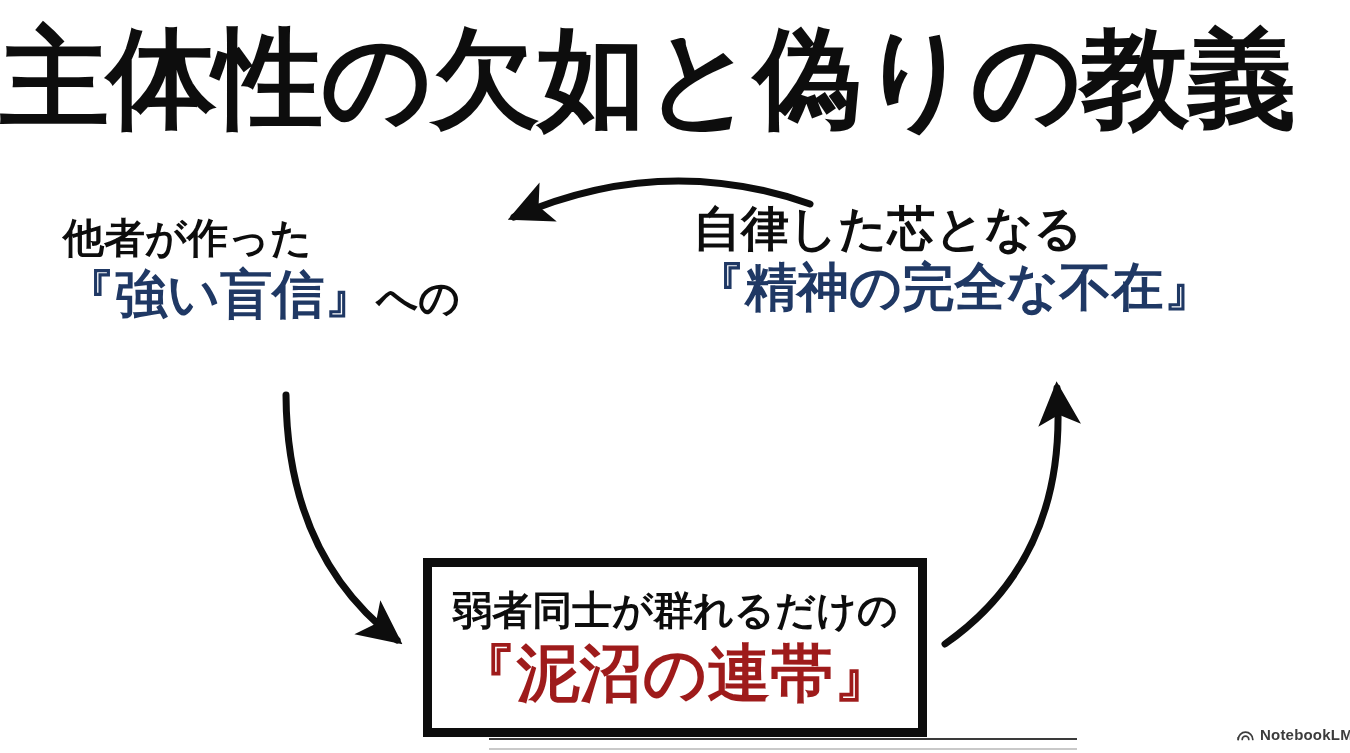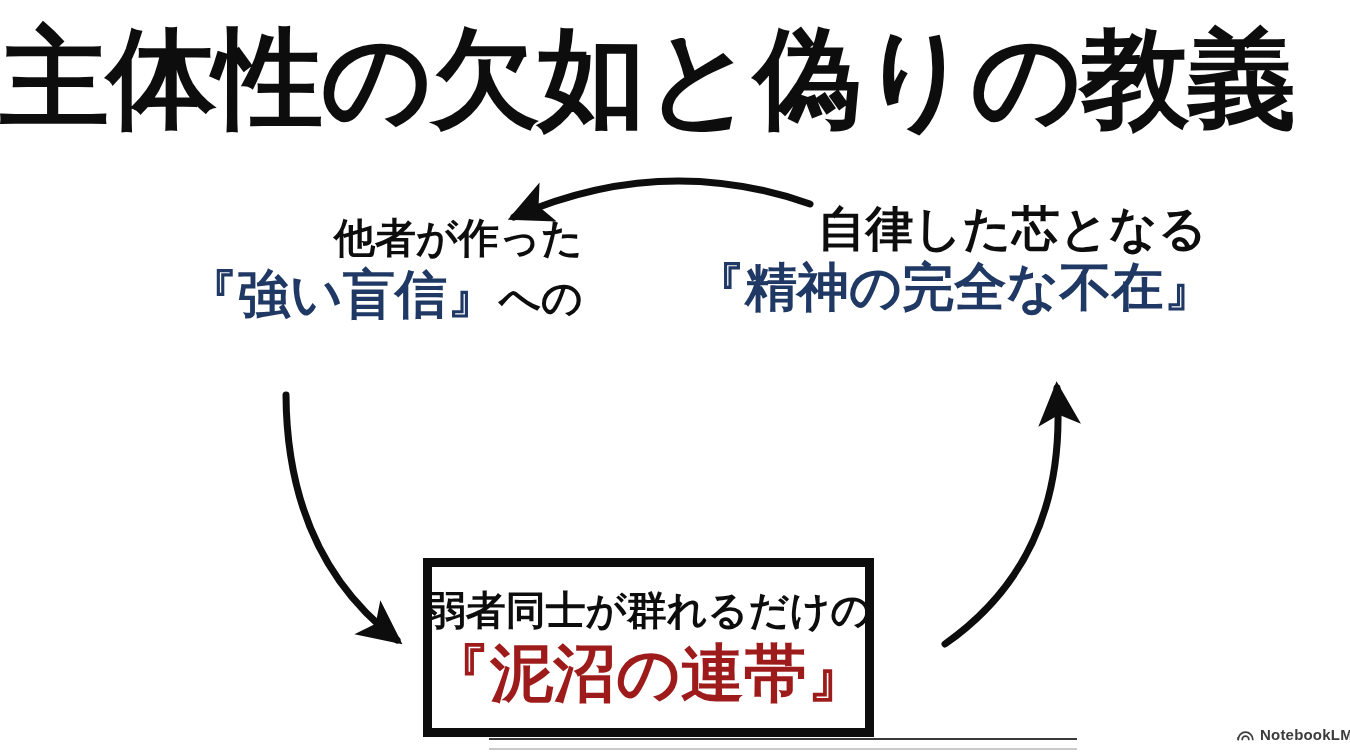--- a/index.html
+++ b/index.html
@@ -16,38 +16,38 @@
   .title {
     top: 6px; left: 0; width: 1245px;
     text-align: center;
     font-size: 109px;
     font-weight: 900;
     letter-spacing: -2px;
     color: #0d0d0d;
     white-space: nowrap;
   }
 
-  .node { text-align: right; color: #0d0d0d; font-weight: 800; }
+  .node { text-align: left; color: #0d0d0d; font-weight: 800; }
   .node .ln { display: block; white-space: nowrap; }
 
   .node-left { top: 212px; left: 63px; width: 520px; }
   .node-left .l1 { font-size: 41px; line-height: 52px; }
   .node-left .l2 { font-size: 41px; line-height: 60px; }
   .node-left .l2 .hl { font-size: 52px; }
   .node-left .l3 { font-size: 41px; line-height: 50px; }
 
   .node-right { top: 204px; left: 693px; width: 514px; }
   .node-right .l1 { font-size: 48px; line-height: 50px; }
   .node-right .l2 { font-size: 52px; line-height: 66px; }
 
   .hl-blue { color: #1f3864; font-weight: 900; }
   .hl-red  { color: #9e1b1b; font-weight: 900; }
 
   .bottom-box {
-    top: 558px; left: 423px; width: 451px; height: 179px;
+    top: 558px; left: 423px; width: 504px; height: 179px;
     border: 9px solid #0d0d0d;
     background: #ffffff;
     display: flex; flex-direction: column;
     align-items: center; justify-content: center;
     text-align: center;
   }
   .bottom-box .l1 { font-size: 40px; line-height: 50px; font-weight: 800; color: #0d0d0d; white-space: nowrap; }
   .bottom-box .l2 { font-size: 63px; line-height: 76px; font-weight: 900; white-space: nowrap; }
 
   .arrows { top: 0; left: 0; width: 1350px; height: 753px; pointer-events: none; }

